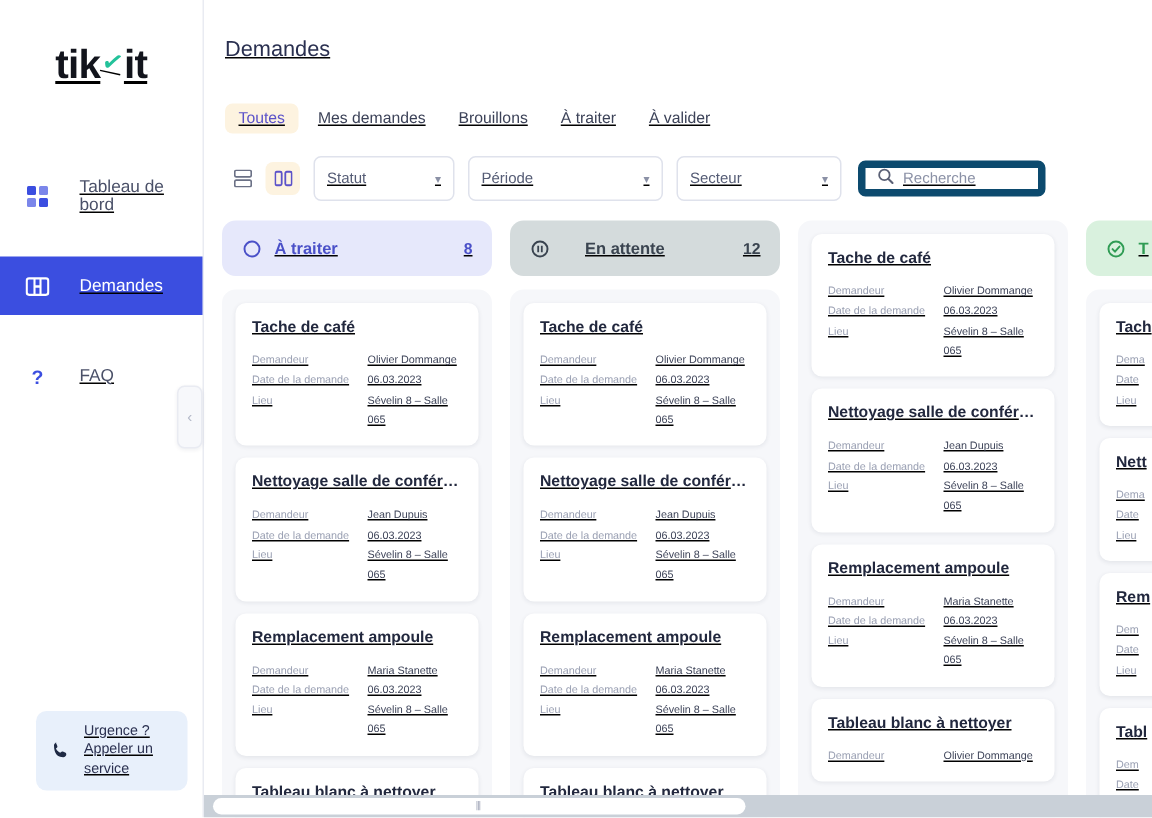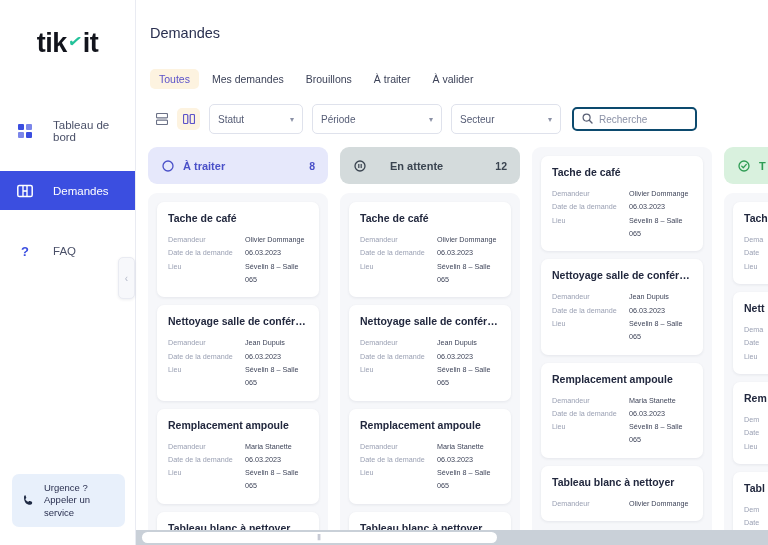--- a/index.html
+++ b/index.html
@@ -2,21 +2,21 @@
 <html><head>
 <meta charset="utf-8">
 <style>
   * { box-sizing: border-box; margin: 0; padding: 0; }
   html, body {
     width: 768px; height: 545px;
     font-family: "Liberation Sans", sans-serif;
     background: #ffffff;
     overflow: hidden;
   }
-  .app { position: relative; width: 728px; height: 545px; display: flex; }
+  .app { position: relative; width: 728px; height: 545px; display: flex; text-decoration: underline; }
 
   
   .sidebar {
     width: 136px; height: 545px; background: #ffffff;
     border-right: 1px solid #e9ebf2;
     display: flex; flex-direction: column; flex: 0 0 136px;
     position: relative; z-index: 5;
   }
   .logo-wrap { height: 86px; display: flex; align-items: center; justify-content: center; }
   .logo { font-size: 27px; font-weight: 700; color: #12141c; letter-spacing: -0.5px;
@@ -25,21 +25,21 @@
                 transform: rotate(12deg); display: inline-block; }
   .nav { margin-top: 6px; }
   .nav-item {
     display: flex; align-items: center; gap: 20px; height: 39px;
     padding-left: 17px; font-size: 11.5px; color: #4a5068; cursor: pointer;
   }
   .nav-item.active { background: #3b4ee0; color: #ffffff; }
   .nav-icon { width: 16px; height: 16px; flex: 0 0 16px; display: flex; align-items: center; justify-content: center; }
   .nav-spacer-1 { height: 19px; }
   .nav-spacer-2 { height: 21px; }
-  .sidebar-bottom { margin-top: auto; padding: 0 10px 18px 12px; }
+  .sidebar-bottom { margin-top: auto; padding: 0 10px 18px 12px; margin-left: 12px; }
   .urgence {
     background: #e8f0fb; border-radius: 7px; padding: 8px 9px;
     display: flex; align-items: center; gap: 7px;
   }
   .urgence-txt { font-size: 9.5px; color: #2a3050; line-height: 1.3; }
   .urgence-txt b { font-weight: 400; display: block; }
 
   
   .collapse-handle {
     position: absolute; left: 118px; top: 257px; width: 17px; height: 42px;
@@ -71,21 +71,21 @@
     height: 24px; border: 1px solid #dfe2ec; border-radius: 5px; background: #fff;
     display: flex; align-items: center; padding: 14px 8px; font-size: 10px; color: #555c75;
     cursor: pointer; position: relative;
   }
   .select .cap { flex: 1; }
   .select .chev { font-size: 8px; color: #8b91a6; margin-left: 10px; }
   .sel-statut { width: 94px; }
   .sel-periode { width: 130px; }
   .sel-secteur { width: 110px; }
   .search {
-    height: 24px; width: 125px; border: 2px solid #0c4a6e; border-radius: 5px; background: #fff;
+    height: 24px; width: 125px; border: 5px solid #0c4a6e; border-radius: 5px; background: #fff;
     display: flex; align-items: center; gap: 6px; padding: 0 8px; font-size: 10px; color: #8b91a6;
     cursor: text; margin-left: 2px;
   }
 
   
   .board-wrap { flex: 1; position: relative; overflow: hidden; padding: 13px 0 0 12px; }
   .board { display: flex; gap: 12px; height: 100%; }
   .column { width: 180px; flex: 0 0 180px; display: flex; flex-direction: column; }
   .col-head {
     height: 37px; border-radius: 9px; display: flex; align-items: center;

